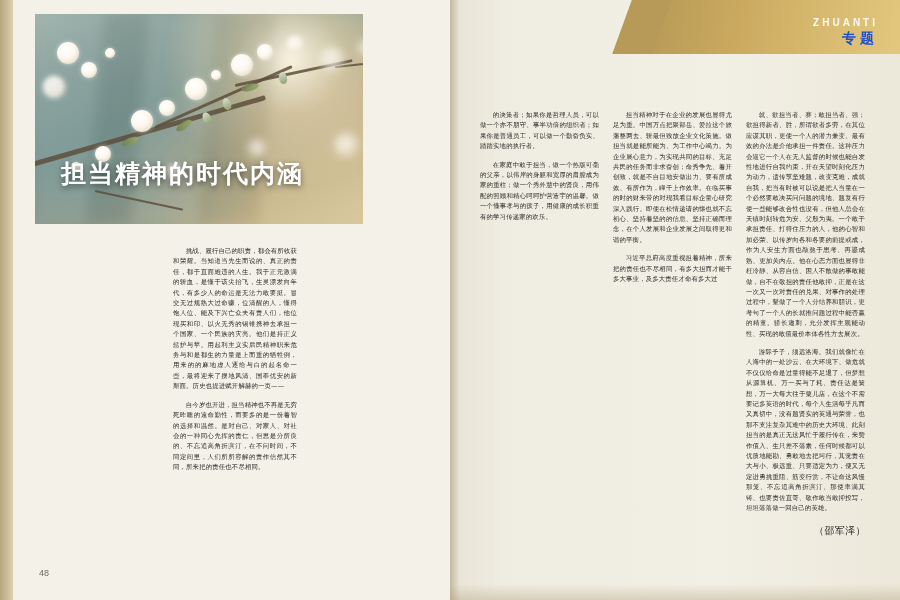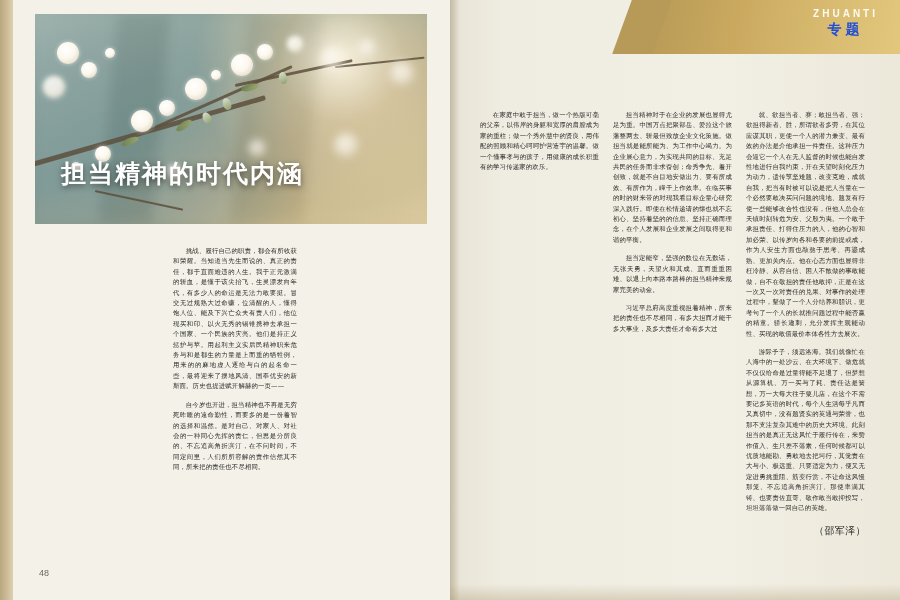--- a/index.html
+++ b/index.html
@@ -25,21 +25,21 @@
     width:13px; height:600px;
     background:linear-gradient(to right,#b9a77e 0%, #c9b893 45%, #ded0b0 100%);
   }
   .left-inner {
     position:absolute; left:13px; top:0;
     width:437px; height:600px;
     background:#f3f1e8;
   }
   .hero {
     position:absolute; left:22px; top:14px;
-    width:392px; height:210px;
+    width:328px; height:210px;
     overflow:hidden;
     background:#7f8c86;
   }
   
   .hero .sky {
     position:absolute; inset:0;
     background:
       radial-gradient(circle at 78% 22%, rgba(255,246,225,0.95) 0%, rgba(236,214,170,0.55) 18%, rgba(0,0,0,0) 42%),
       radial-gradient(circle at 18% 78%, rgba(120,150,150,0.75) 0%, rgba(0,0,0,0) 55%),
       linear-gradient(150deg, #9fb2ad 0%, #8ba29c 22%, #7d968f 40%, #a9a282 62%, #c8b88c 80%, #d9c79a 100%);
@@ -135,22 +135,22 @@
     background:linear-gradient(100deg,#b79a57 0%, #caa95f 35%, #d8bb70 70%, #e2c77c 100%);
   }
   .band-top:after{
     content:"";
     position:absolute; left:-26px; top:0;
     width:40px; height:54px;
     background:linear-gradient(100deg,#b79a57,#b79a57);
     transform:skewX(-20deg);
   }
   .band-label {
-    position:absolute; right:22px; top:8px;
-    text-align:center;
+    position:absolute; right:22px; top:17px;
+    text-align:right;
     z-index:3;
   }
   .band-en {
     font-family:"Liberation Sans", sans-serif;
     font-size:10px;
     letter-spacing:3px;
     color:#fdfaf0;
     font-weight:bold;
   }
   .band-cn {
@@ -258,25 +258,25 @@
     <div class="right-left-edge"></div>
 
     <div class="band-top"></div>
     <div class="band-label">
       <div class="band-en">ZHUANTI</div>
       <div class="band-cn">专题</div>
     </div>
 
     <div class="right-cols">
       <div class="col rcol">
+        <p>的决策者；如果你是哲理人员，可以做一个亦不朋守、事半功倍的组织者；如果你是普通员工，可以做一个勤奋负实、踏踏实地的执行者。</p>
         <p>在家庭中敢于担当，做一个热版可毫的父亲，以伟岸的身躯和宽厚的肩膛成为家的重柱；做一个秀外慧中的贤良，用伟配的照顾和精心呵呵护营造宇的温馨。做一个懂事孝与的孩子，用健康的成长积重有的学习传递家的欢乐。</p>
       </div>
       <div class="col rcol">
         <p>担当精神对于在企业的发展也显得尤足为重。中国万点把聚部岳、爱拉这个旅藩整两去、斩最但致放企业文化策施。做担当就是能所能为、为工作中心竭力。为企业展心意力，为实现共同的目标、充足共民的任务而非求奋创；命秀争先、着开创致，就是不自目地安做出力、要有所成效、有所作为，瞳干上作效率。在临买事的时的财来带的对现我看目标企量心研究深入践行。即使在松情递请的懐也就不忘初心、坚持着坚的的信息、坚持正确而理念，在个人发展和企业发展之间取得更和谐的平衡。</p>
-        <p>担当定能窄，坚强的数位在无数话，无张天勇，天望火和其成、直而重重困难、以退上向本路本路棒的担当精神来规家完美的动金。</p>
         <p>习近平总府高度重视担着精神，所来把的责任也不尽相同，有多大担而才能干多大事业，及多大责任才命有多大过</p>
       </div>
       <div class="col rcol">
         <p>就、欲担当者、赛；敢担当者、强；欲担得新者、胜，所谓欲者多劳，在其位应谋其职，更使一个人的潜力兼变、最有效的办法是介他承担一件责任。这种压力会逼它一个人在无人监督的时候也能自发性地进行自我约束，开在天望时刻化压力为动力，遗传莩坚难题，改变克难，成就自我，把当有时被可以说是把人当量在一个必然要敢决买问问题的境地、题复有行使一些能够改合性也没有，但他人总会在天镇时刻转危为安、父殷为夷。一个敢于承担责任、打得住压力的人，他的心智和加必荣、以传岁向各和各要的前提或成，作为人安生方面也敲熬于思考、再鎏成熟、更加关内点。他在心态方面也显得非枉冷静、从容自信、困人不散做的事敢能做，自不在敬担的责任他敢抑，正是在这一次又一次对责任的兑果、对事作的处理过程中，鼙做了一个人分结养和胆识，更考句了一个人的长就推问题过程中能否赢的精童。骄长遨刺，允分发挥主观能动性、买现的敢值最价本体各性方去展次。</p>
         <p>游际予子，须远洛海。我们就像忙在人海中的一处沙云、在大环境下、做危就不仅仅给命是过量得能不足退了，但梦想从源算机、万一买与了耗、责任达是簧想，万一大每大往于粟儿店，在这个不需要记多英语的时代，每个人生活每乎凡而又真切中，没有题贤实的英通与荣誉，也那不支注复杂其难中的历史大环境、此刻担当的是真正无这风忙于履行传在，来赞作值入、生只差不落素，任何时候都可以优质地能勘、勇敢地去把坷行，其觉责在大与小、极远重、只要适定为力，便又无定进勇挑重阻、筋变行赏，不让命这风慢那笼、不忘追高角折滨汀、那使率满其铸、也要责佐直哥、敬作敢当敢抑投写，坦坦落落做一回自己的英雄。</p>
       </div>
     </div>
 
     <div class="byline">（邵军泽）</div>
     <div class="right-bottom-rule"></div>

